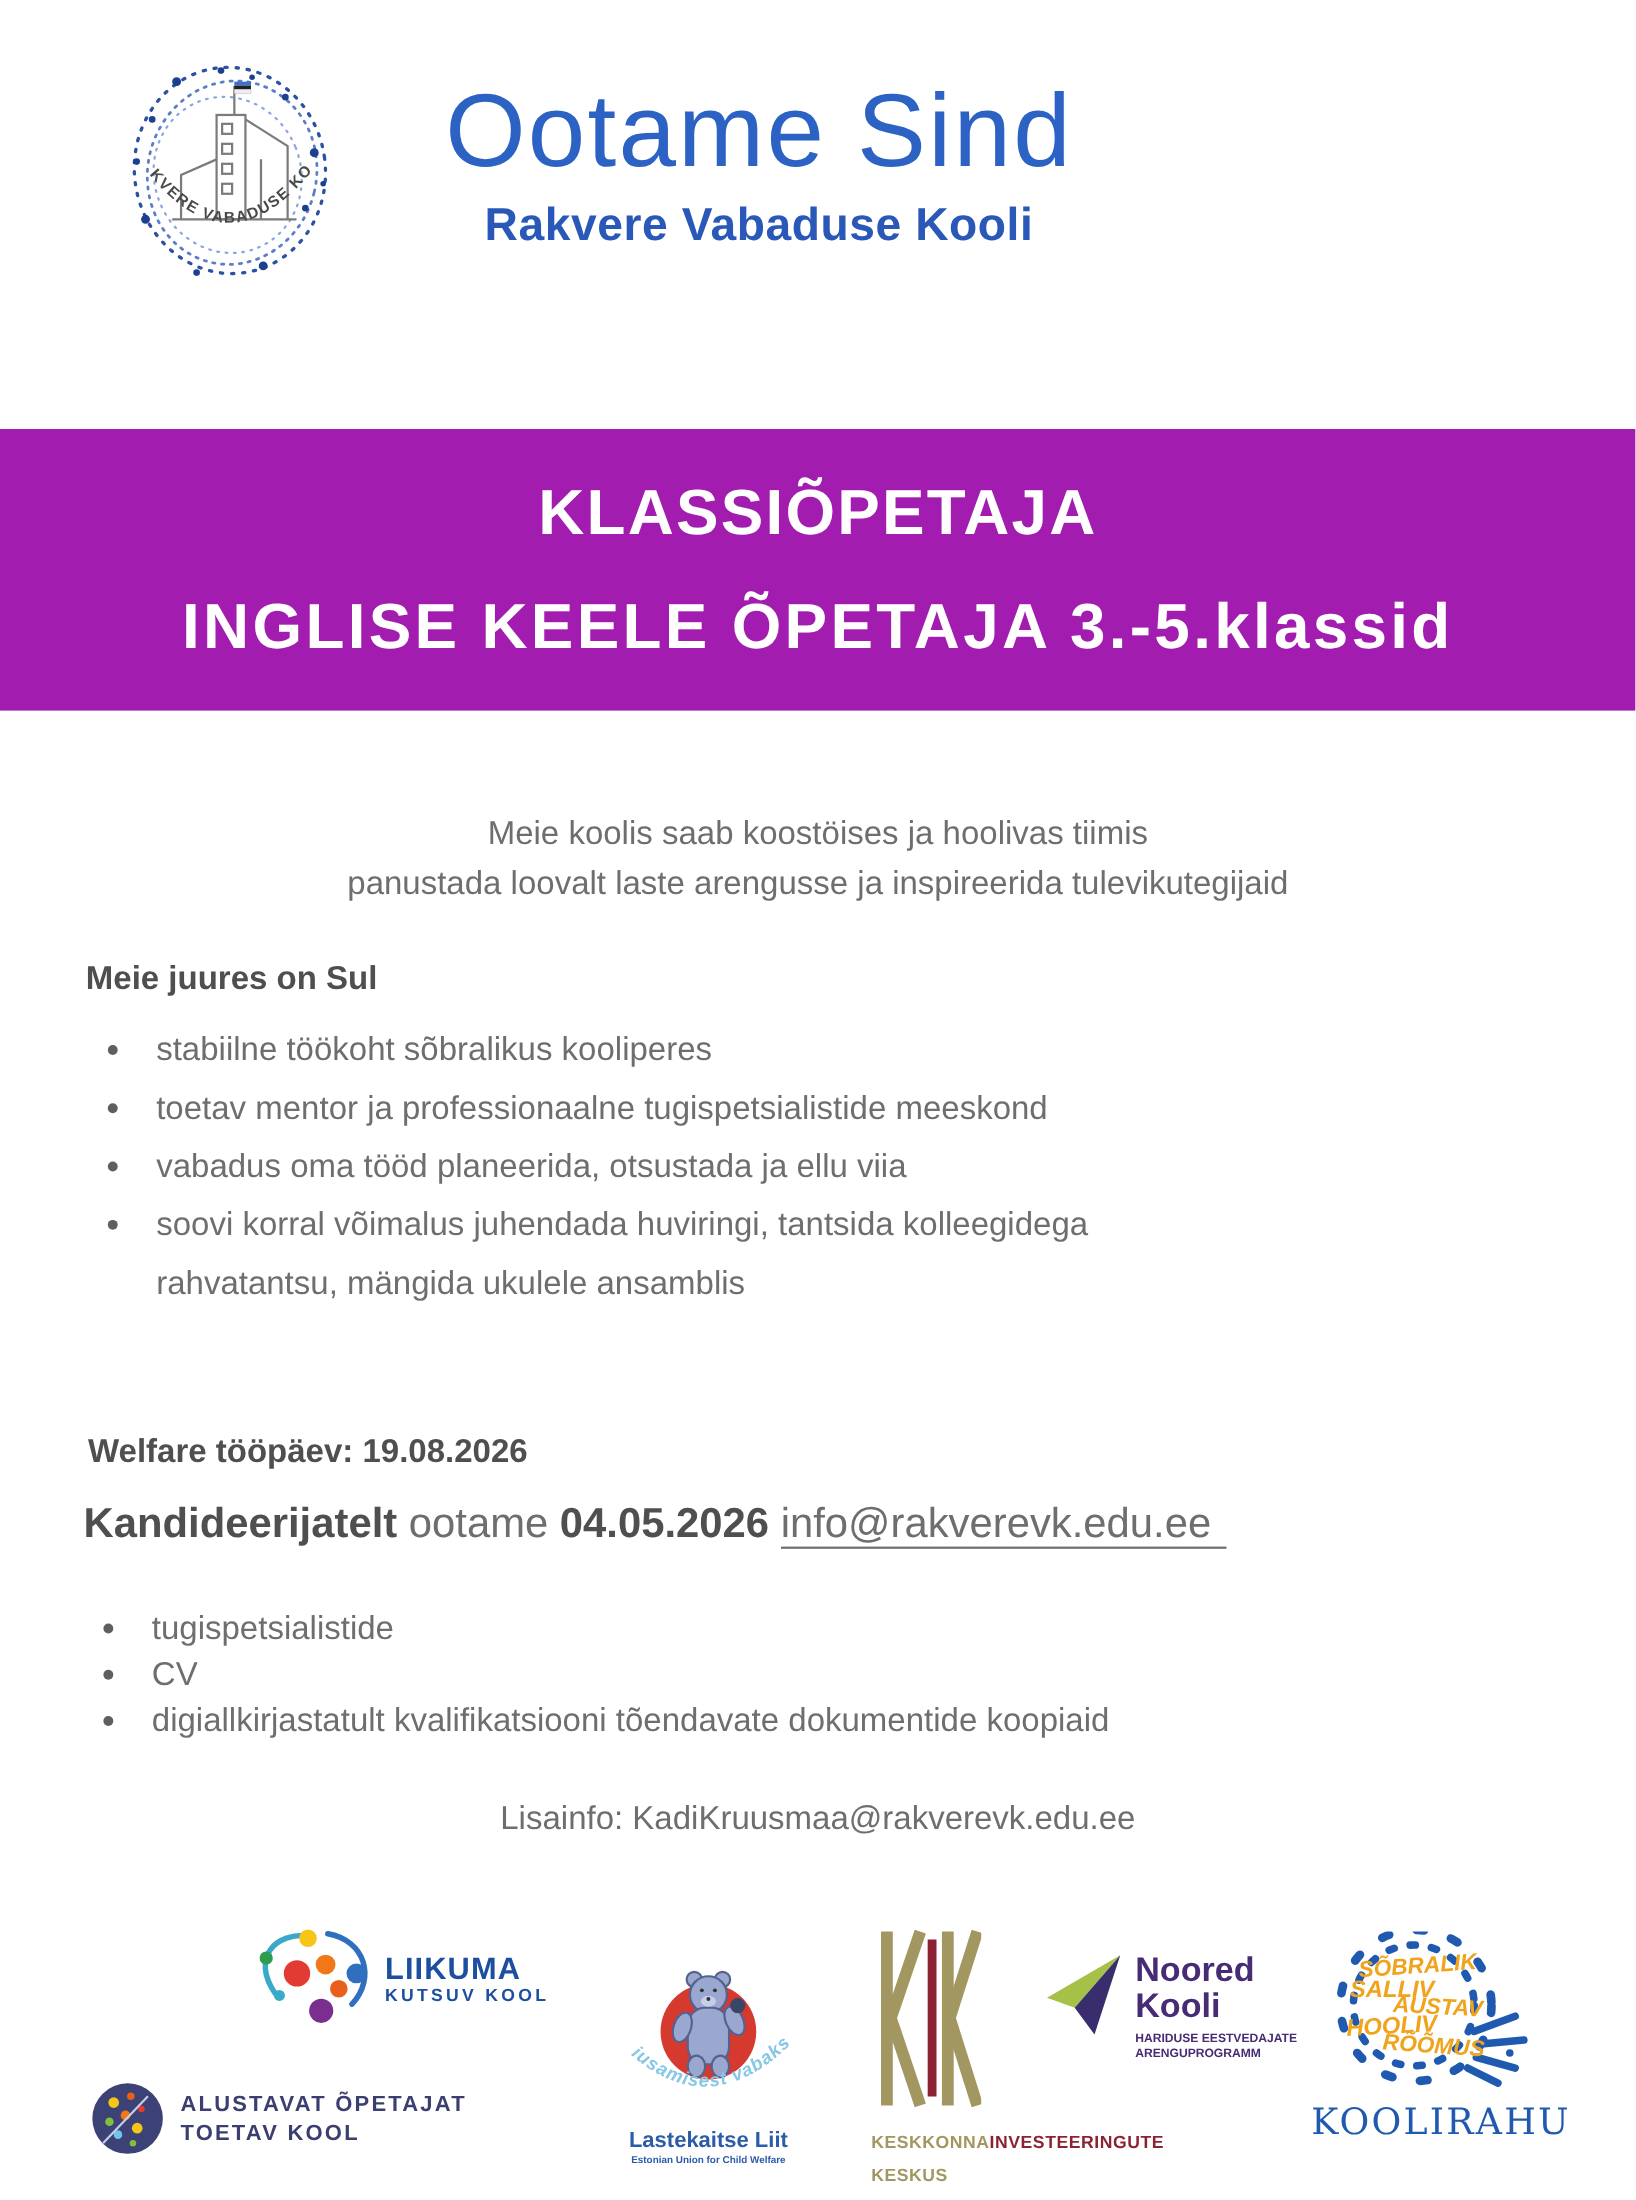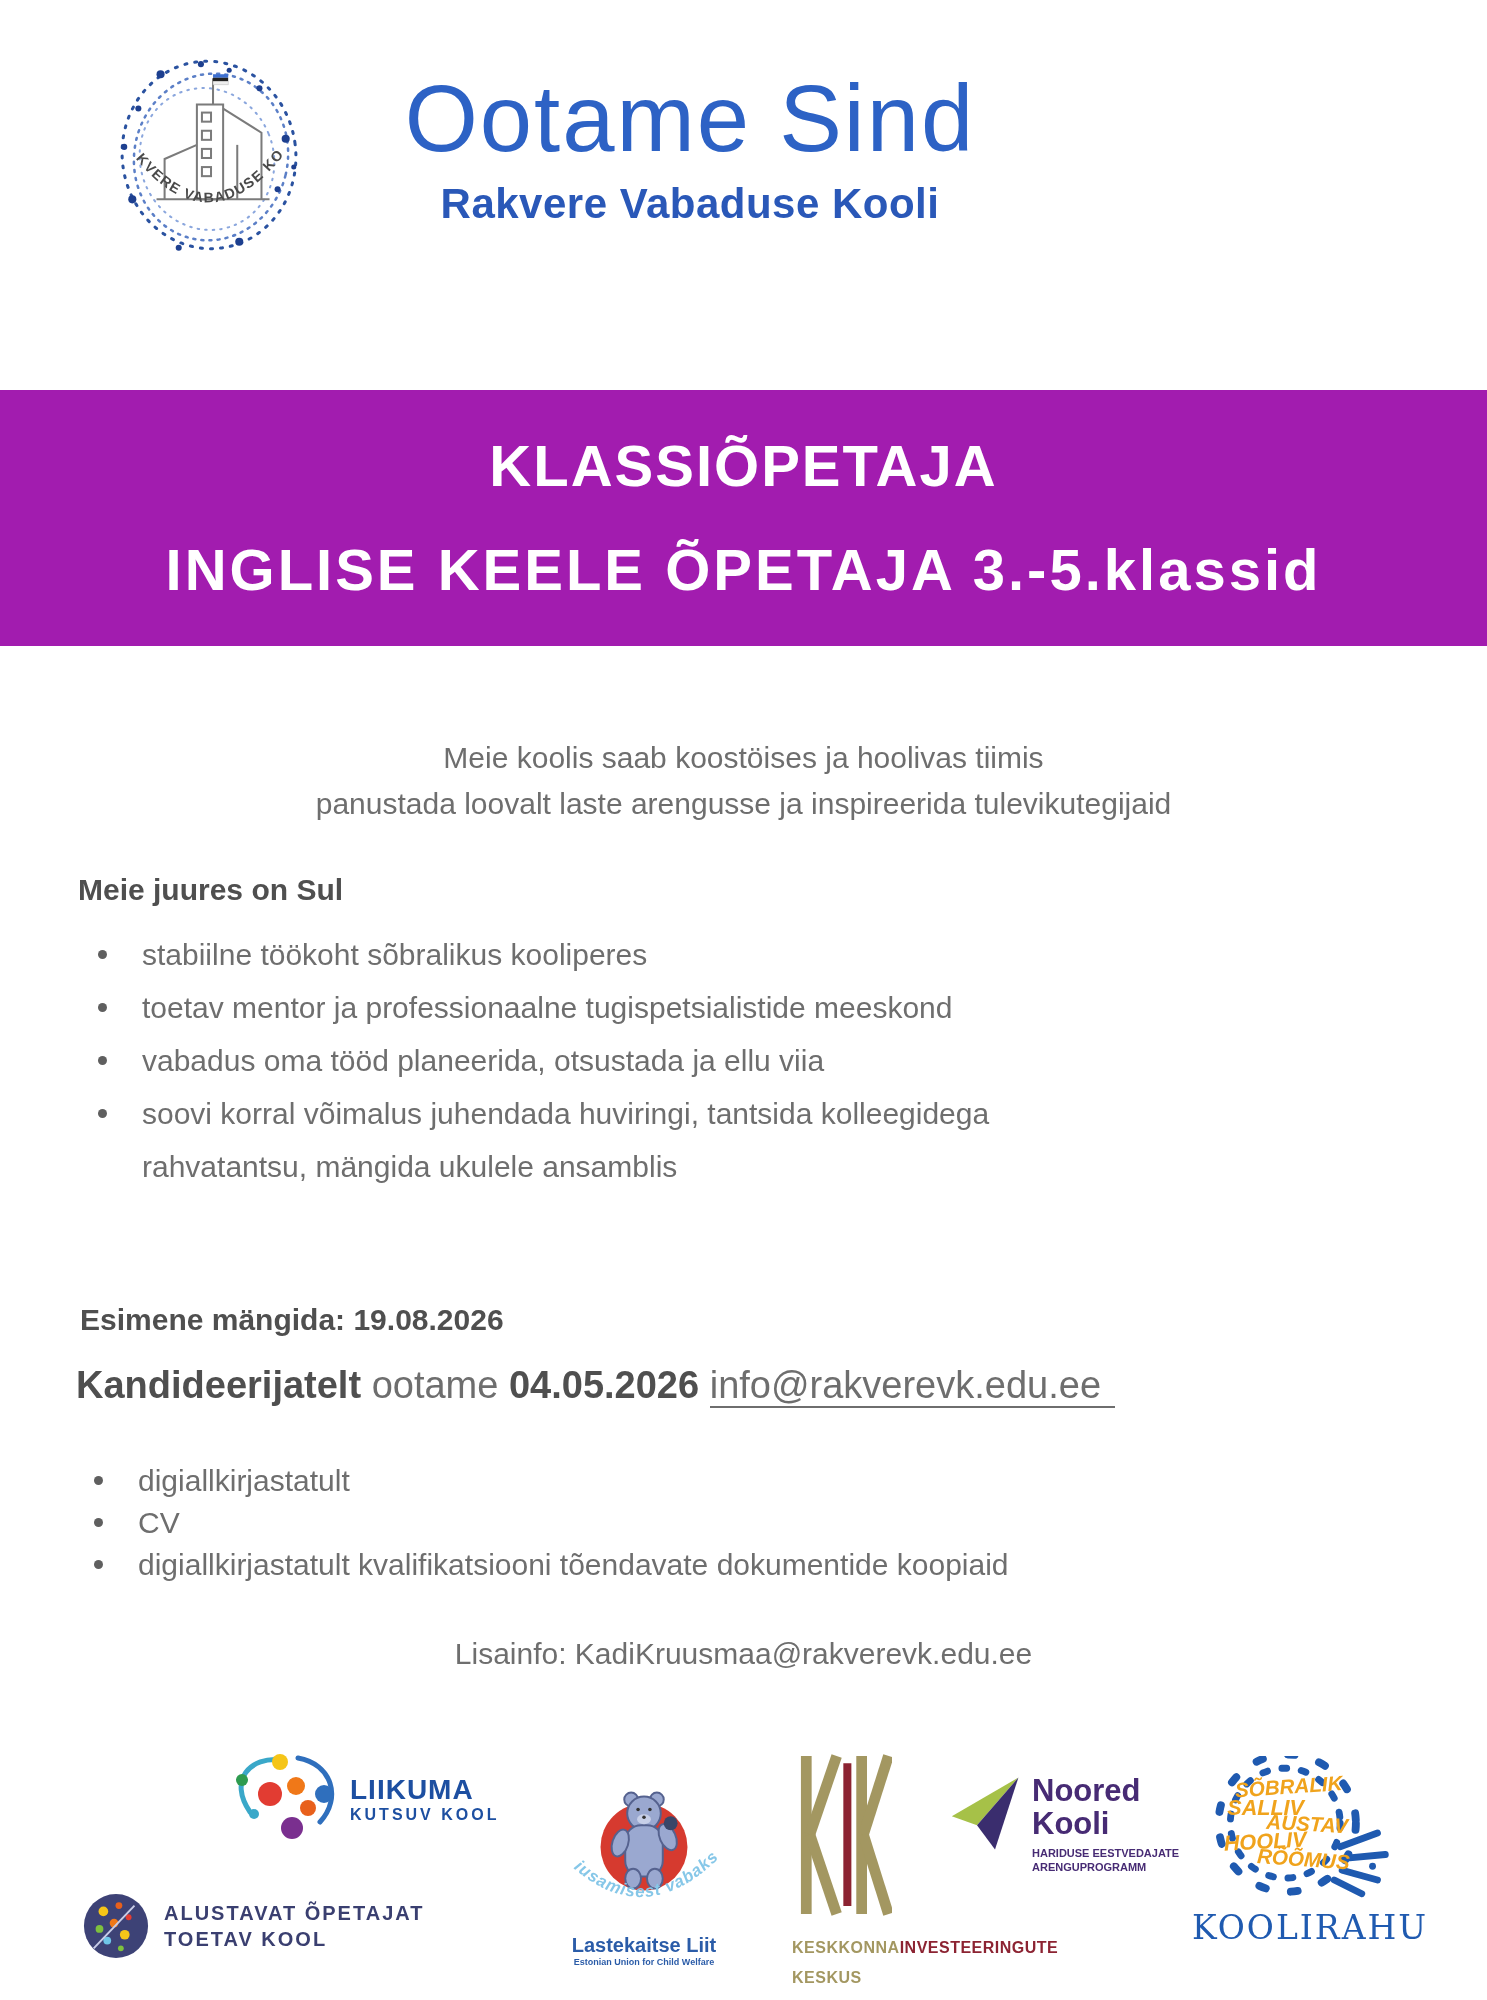--- a/index.html
+++ b/index.html
@@ -129,26 +129,26 @@
   </div>
 
   <div class="benefits-heading">Meie juures on Sul</div>
   <ul class="benefits-list">
     <li>stabiilne töökoht sõbralikus kooliperes</li>
     <li>toetav mentor ja professionaalne tugispetsialistide meeskond</li>
     <li>vabadus oma tööd planeerida, otsustada ja ellu viia</li>
     <li>soovi korral võimalus juhendada huviringi, tantsida kolleegidega rahvatantsu, mängida ukulele ansamblis</li>
   </ul>
 
-  <div class="first-day"><span>Esimene mängida:</span> <span>19.08.2026</span></div>
+  <div class="first-day"><span>Welfare tööpäev:</span> <span>19.08.2026</span></div>
 
   <div class="apply-line"><span class="bold">Kandideerijatelt</span> <span>ootame</span> <span class="bold">04.05.2026</span> <a href="#" class="email-link">info@rakverevk.edu.ee</a></div>
 
   <ul class="docs-list">
-    <li>digiallkirjastatult</li>
+    <li>tugispetsialistide</li>
     <li>CV</li>
     <li>digiallkirjastatult kvalifikatsiooni tõendavate dokumentide koopiaid</li>
   </ul>
 
   <div class="contact">Lisainfo: KadiKruusmaa@rakverevk.edu.ee</div>
 
   <div>
 
     <div class="logo-liikuma">
       <svg width="130" height="100" viewBox="0 0 130 100">

